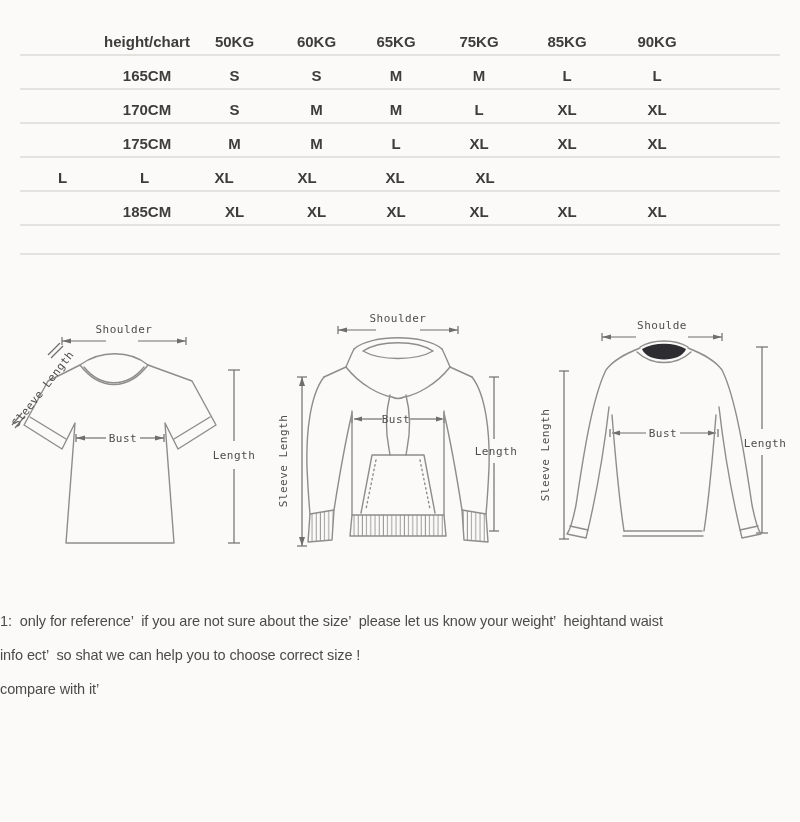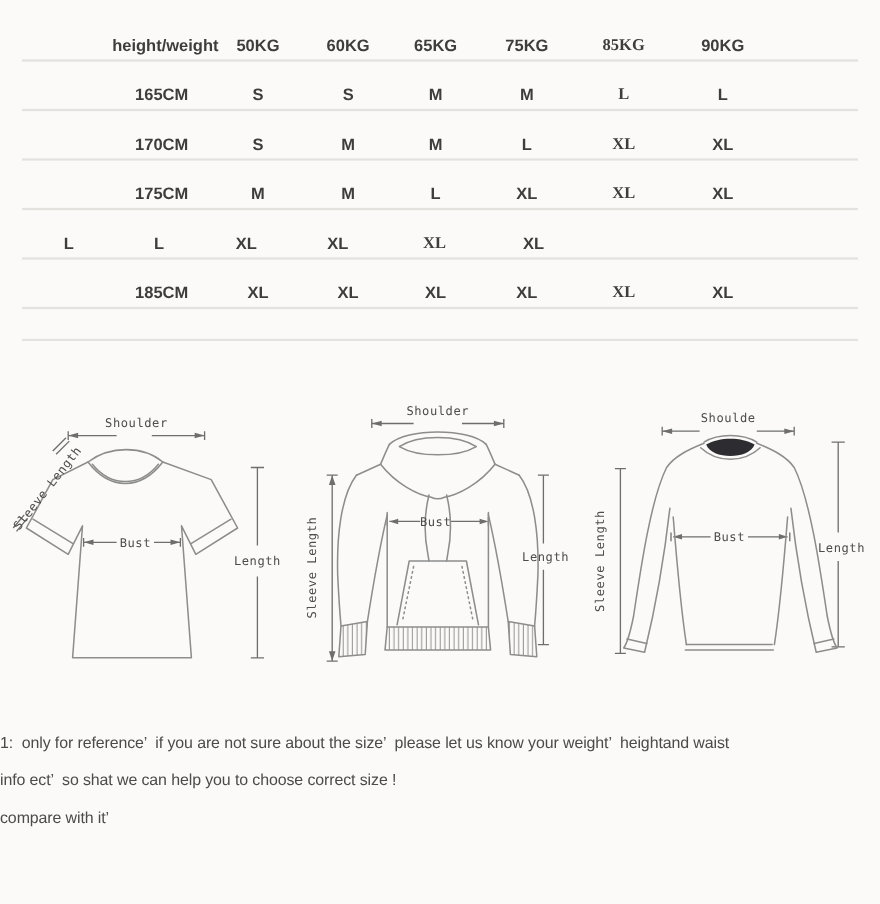--- a/index.html
+++ b/index.html
@@ -7,33 +7,33 @@
     width:800px; height:822px; background:#fbfaf8; overflow:hidden;
     font-family:"Liberation Sans", sans-serif; position:relative;
   }
   
   .size-table { margin:0 20px; padding-top:26px; }
   .t-row {
     display:flex; align-items:flex-end; box-sizing:border-box;
     border-bottom:2px solid #e3e2df;
   }
   .t-row.header { height:30px; }
-  .t-row.data   { height:45px; }
+  .t-row.data   { height:34px; }
   .t-row.spacer { height:29px; }
   .t-cell {
     box-sizing:border-box; flex:none; text-align:center;
     font-weight:bold; font-size:15px; color:#3d3d3d;
     padding-bottom:5px; white-space:nowrap; line-height:1;
   }
   .c0 { width:172px; padding-left:82px; }
   .c1 { width:85px; }
   .c2 { width:79px; }
   .c3 { width:80px; }
   .c4 { width:86px;margin-top:16px; }
-  .c5 { width:90px;font-family:Liberation Serif, serif; }
+  .c5 { width:90px; }
   .c6 { width:168px; padding-right:78px; }
   
   .diagrams { display:flex; justify-content:space-between; margin:48px 2px 0; }
   .diagram { display:block; }
   .diagram text {
     font-family:"DejaVu Sans Mono", monospace; font-size:11px;
     fill:#4d4d4d; letter-spacing:0.5px;
   }
   .garment { stroke:#8d8d8d; stroke-width:1.4; fill:none; stroke-linejoin:round; stroke-linecap:round; }
   .dim { stroke:#6e6e6e; stroke-width:1.2; fill:none; }
@@ -45,21 +45,21 @@
     white-space:pre-wrap; letter-spacing:-0.1px;
   }
 </style>
 </head>
 <body>
 
 <div class="page">
 
   <div class="size-table">
     <div class="t-row header">
-      <div class="t-cell c0">height/weight</div>
+      <div class="t-cell c0">height/chart</div>
       <div class="t-cell c1">50KG</div>
       <div class="t-cell c2">60KG</div>
       <div class="t-cell c3">65KG</div>
       <div class="t-cell c4">75KG</div>
       <div class="t-cell c5">85KG</div>
       <div class="t-cell c6">90KG</div>
     </div>
 
     <div class="t-row data">
       <div class="t-cell c0">165CM</div>

